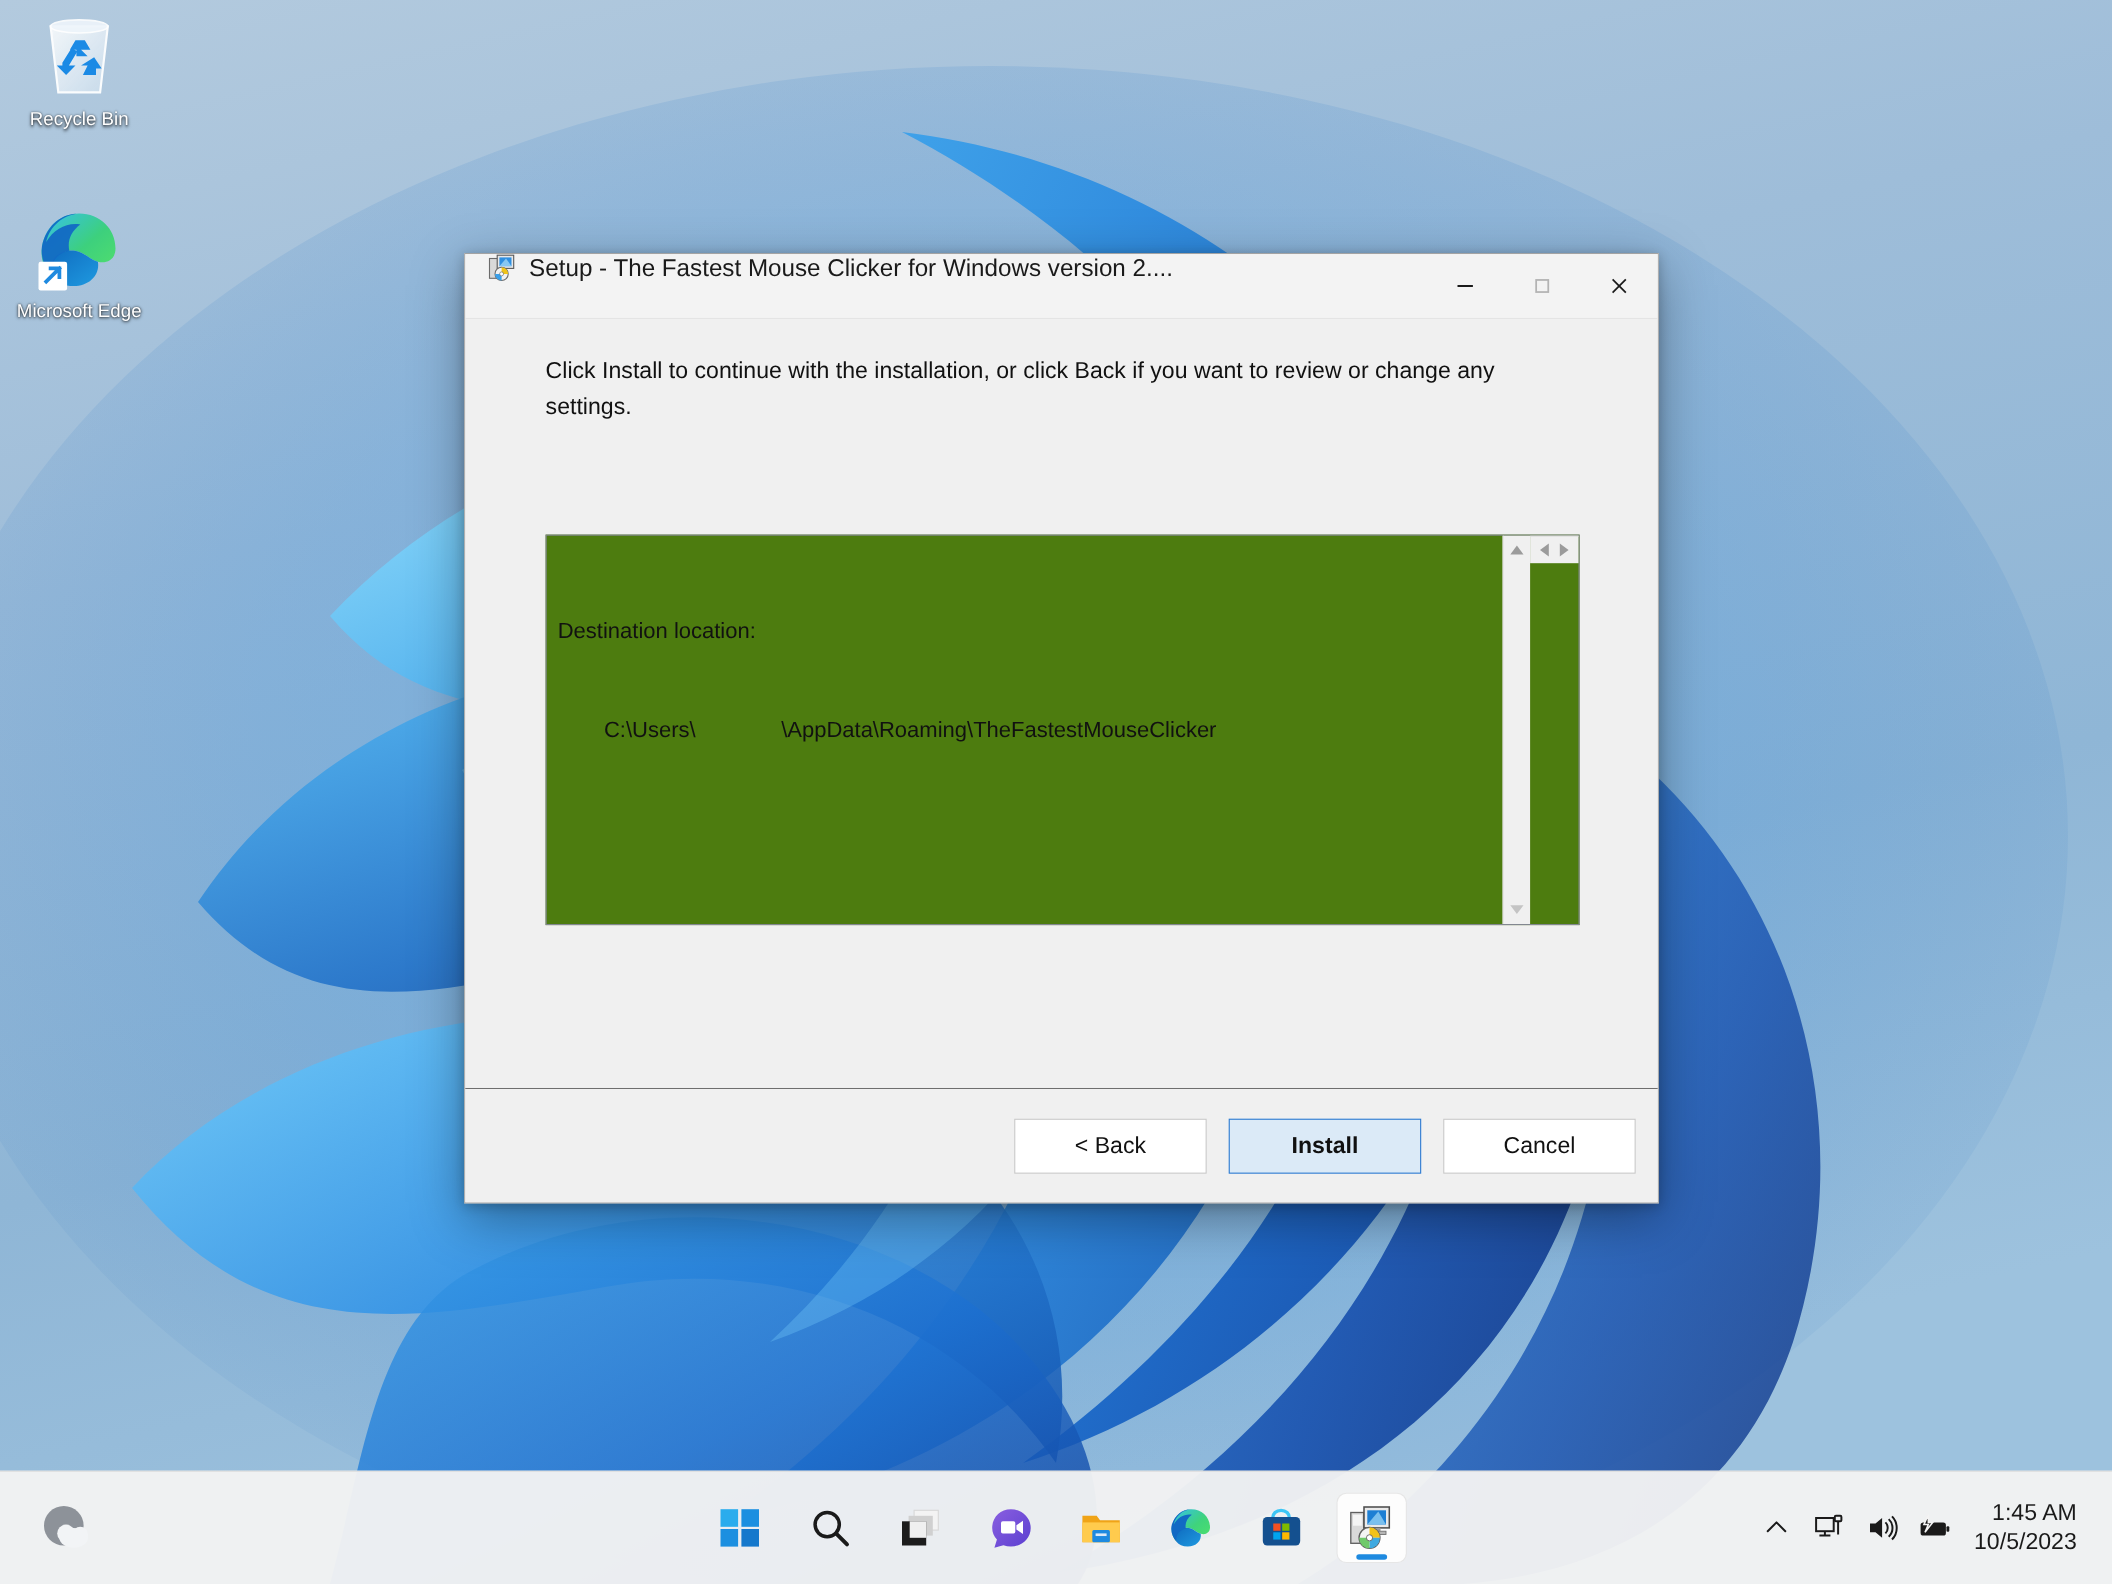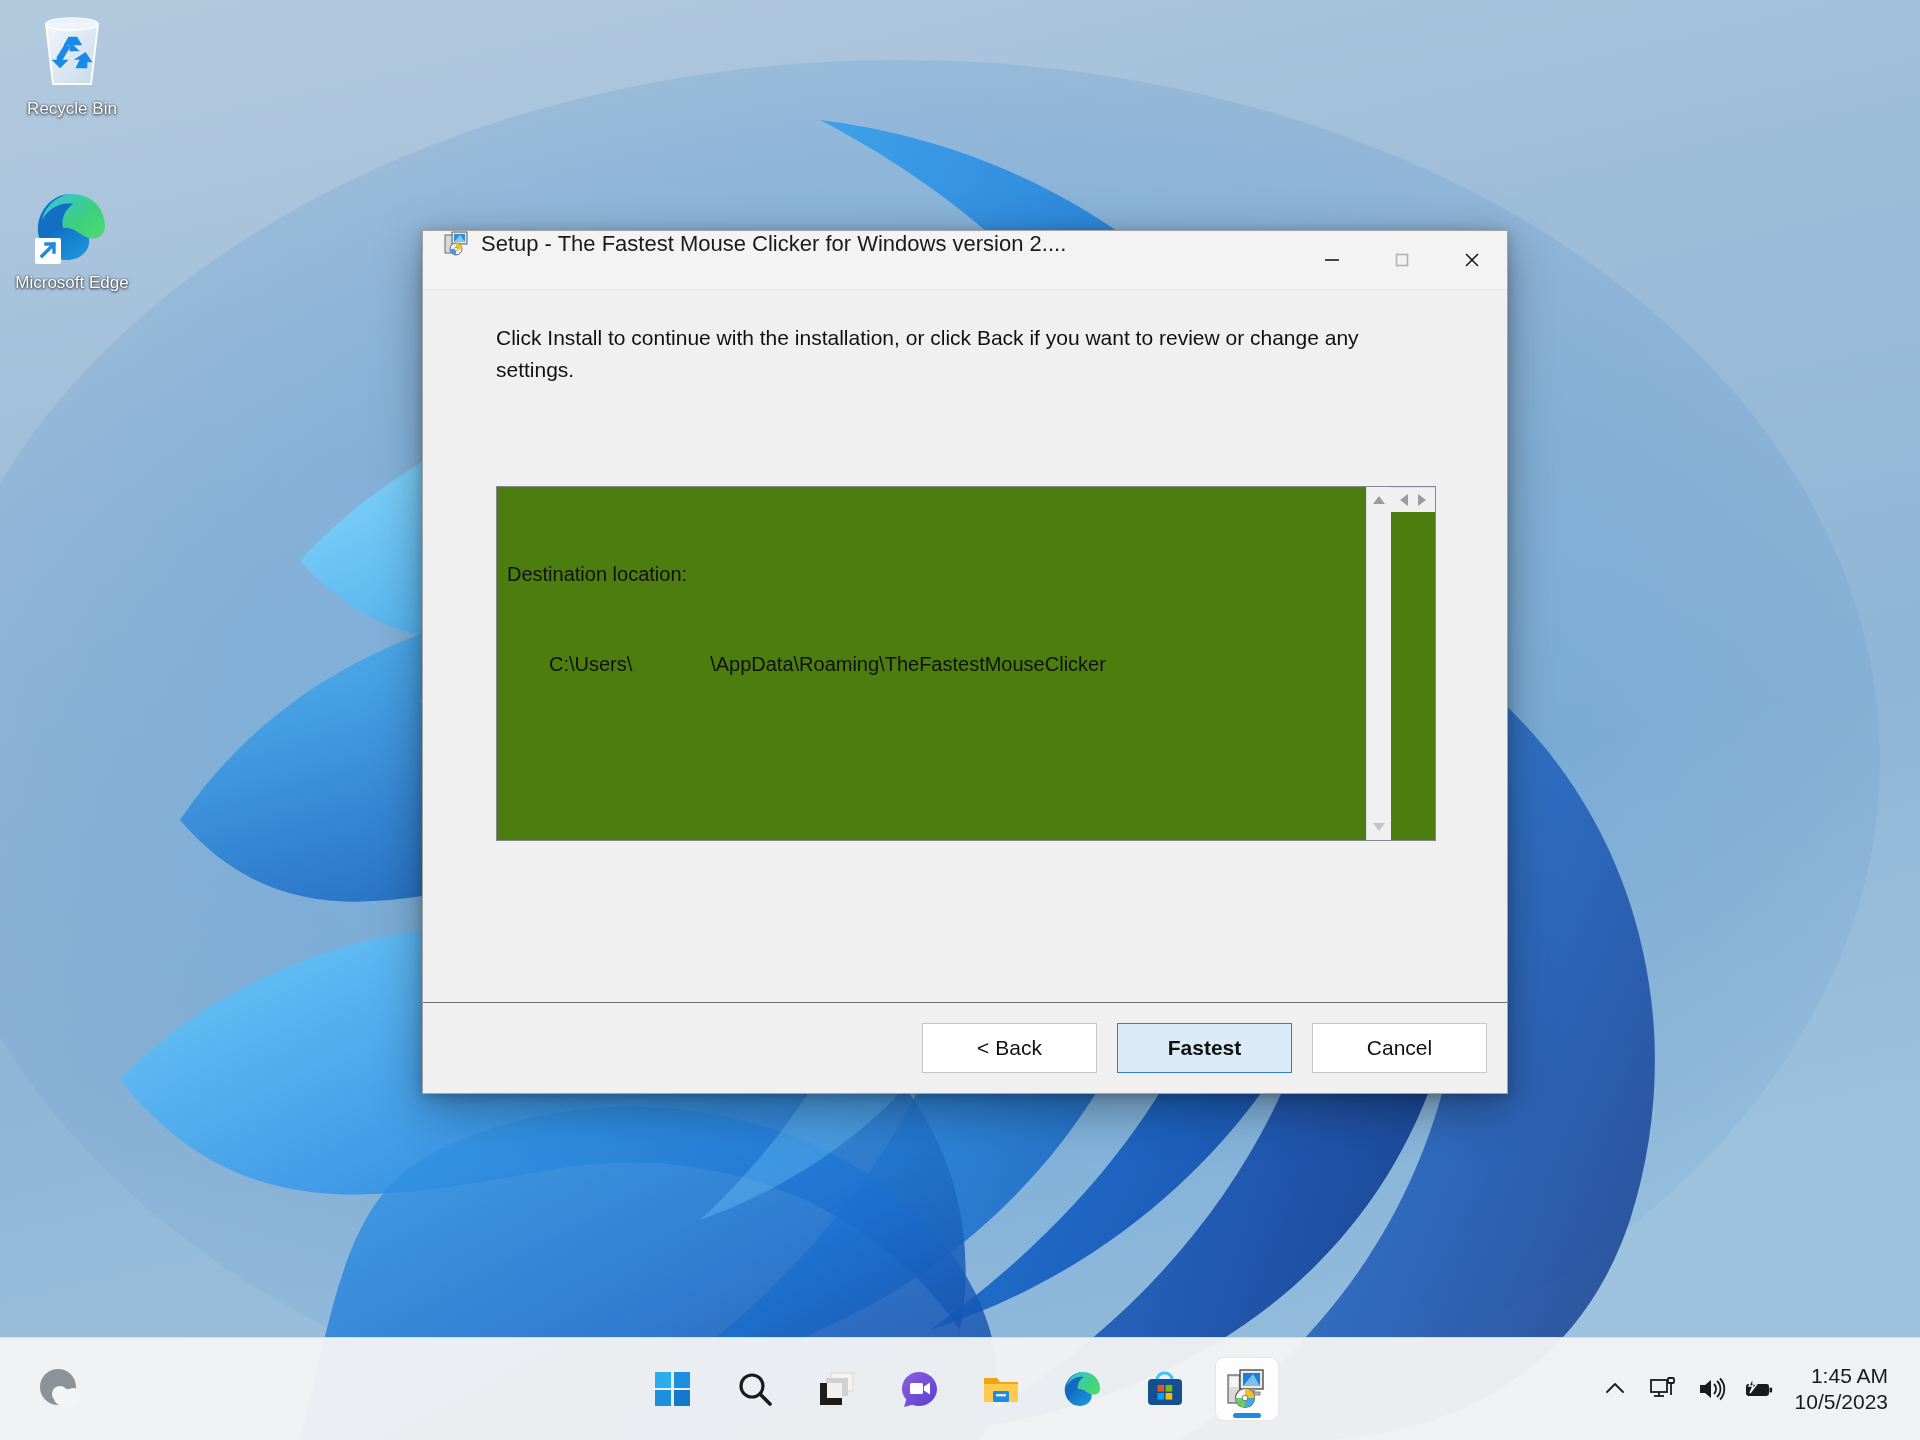--- a/index.html
+++ b/index.html
@@ -185,21 +185,21 @@
     justify-content: space-between;
     align-items: center;
     padding: 0 4px;
     box-sizing: border-box;
   }
   .sb-arrow { width: 18px; height: 18px; display:flex; align-items:center; justify-content:center; }
 
   
   #footer {
     flex: none;
-    height: 91px;
+    height: 104px;
     background: #f0f0f0;
     border-top: 1px solid #6e6e6e;
     display: flex;
     align-items: center;
     justify-content: flex-end;
     padding-right: 20px;
     box-sizing: border-box;
   }
   .dlg-btn {
     width: 175px;
@@ -464,21 +464,21 @@
             <svg width="10" height="14" viewBox="0 0 10 14">
                 <path d="M9 7 L1 1 L1 13 Z" fill="#9b9b9b"></path>
               </svg>
           </span>
         </div>
       </div>
     </div>
 
     <div id="footer">
       <button class="dlg-btn" id="btn-back">&lt; Back</button>
-      <button class="dlg-btn" id="btn-install">Fastest</button>
+      <button class="dlg-btn" id="btn-install">Install</button>
       <button class="dlg-btn" id="btn-cancel">Cancel</button>
     </div>
   </div>
 
   <div id="taskbar">
 
     <div id="weather">
       <svg width="58" height="58" viewBox="0 0 58 58">
         <circle cx="26" cy="27" r="18" fill="#8d9299"></circle>
         <ellipse cx="35" cy="38" rx="13" ry="9" fill="#f2f4f6"></ellipse>

